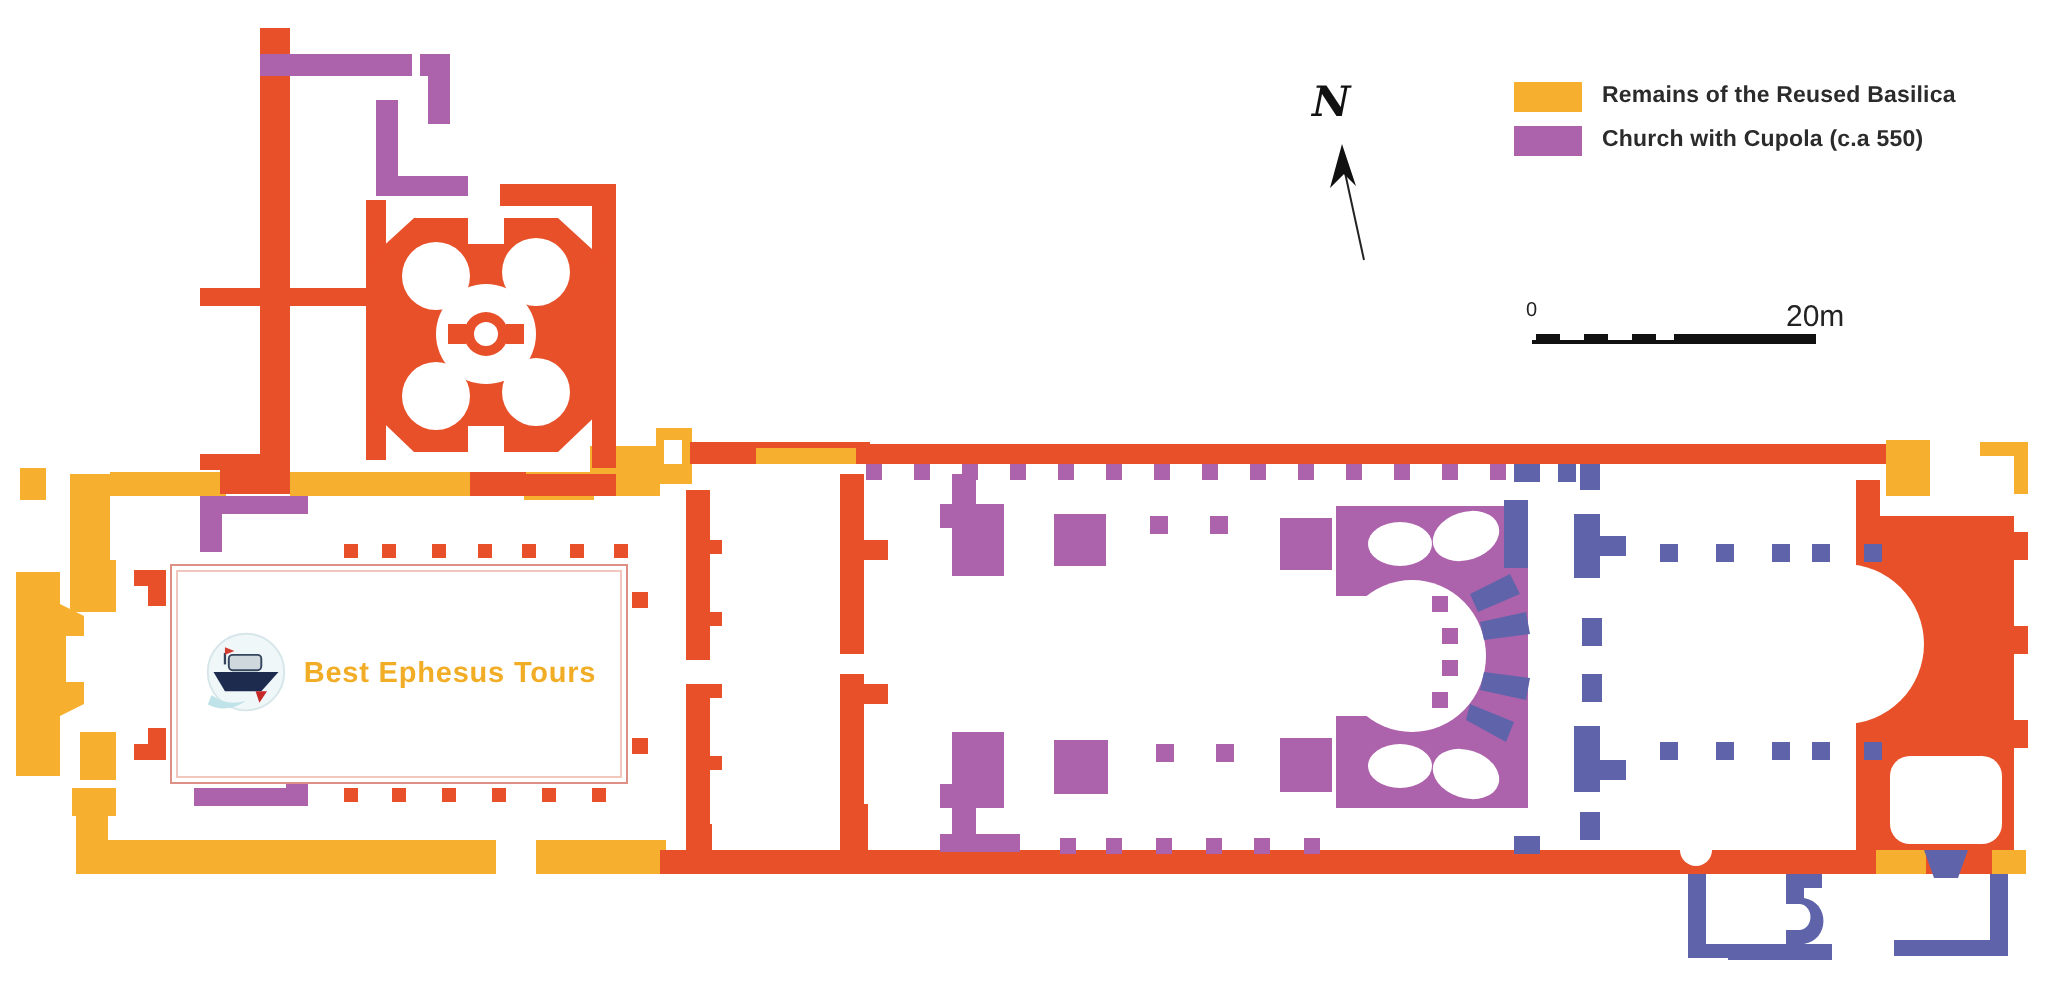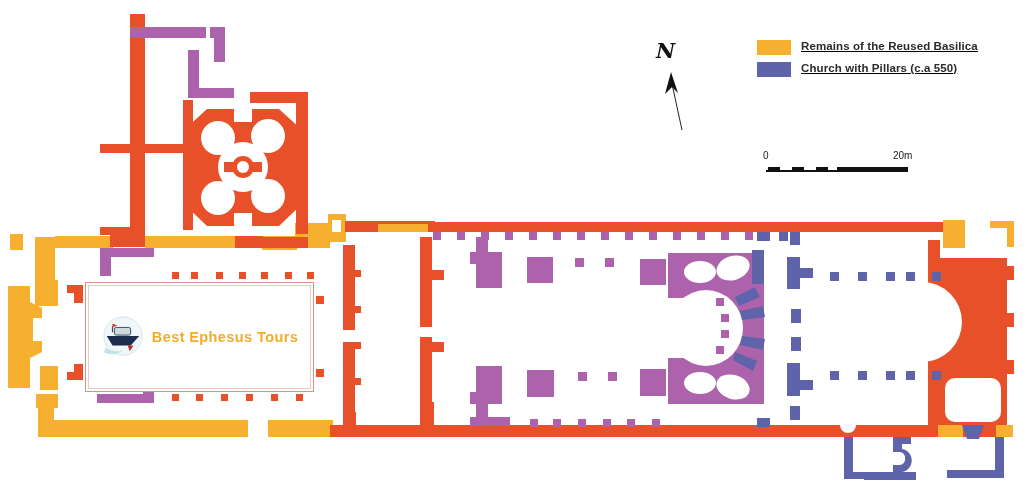--- a/index.html
+++ b/index.html
@@ -2,33 +2,33 @@
 <html style="--c-basilica: #F6AF2F; --c-columns: #E8502A; --c-cupola: #AD62AC; --c-pillars: #5F64AA;"><head>
 <meta charset="utf-8">
 <style>
   html,body{margin:0;padding:0;background:#ffffff;}
   .stage{position:relative;width:1024px;height:504px;background:#fff;overflow:hidden;
          font-family:"Liberation Sans", sans-serif;}
   .plan-svg{position:absolute;left:0;top:0;width:1024px;height:504px;}
 
   
   .legend{position:absolute;left:757px;top:40px;width:260px;}
-  .legend-row{display:flex;align-items:flex-start;margin-bottom:6px;height:16px;text-decoration:underline;}
+  .legend-row{display:flex;align-items:center;margin-bottom:6px;height:16px;}
   .legend-swatch{width:34px;height:15px;margin-right:10px;flex:0 0 auto;}
   .legend-label{font-size:11.5px;font-weight:bold;color:#2b2b2b;white-space:nowrap;letter-spacing:.1px;}
 
   
   .compass{position:absolute;left:648px;top:38px;width:50px;height:100px;}
   .compass-n{position:absolute;left:8px;top:0;font-family:"DejaVu Serif", serif;
              font-weight:bold;font-style:italic;font-size:21px;color:#111;}
 
   
   .scalebar{position:absolute;left:760px;top:150px;width:160px;height:28px;}
   .scalebar-zero{position:absolute;left:3px;top:0;font-size:10px;color:#222;}
-  .scalebar-end{position:absolute;left:133px;top:0;font-size:10px;color:#222;}
+  .scalebar-end{position:absolute;left:133px;top:0;font-size:15px;color:#222;}
   .sb-line{position:absolute;left:6px;top:17px;width:142px;height:5px;}
   .sb-base{position:absolute;left:0;top:3px;width:72px;height:1.5px;background:#111;}
   .sb-dash{position:absolute;top:0;width:12px;height:5px;background:#111;}
   .sb-solid{position:absolute;left:71px;top:0;width:71px;height:5px;background:#111;}
 
   
   .logo-box{position:absolute;left:85px;top:282px;width:227px;height:108px;background:#fff;
             border:1px solid #de8f86;box-shadow:inset 0 0 0 2px #fff, inset 0 0 0 3px #f0c6bd;
             display:flex;align-items:center;justify-content:center;}
   .logo-inner{display:flex;align-items:center;gap:7px;}
@@ -282,22 +282,22 @@
       </g>
     </g>
   </svg>
 
   <div class="legend">
     <div class="legend-row">
       <span class="legend-swatch" style="background: rgb(246, 175, 47);"></span>
       <span class="legend-label">Remains of the Reused Basilica</span>
     </div>
     <div class="legend-row">
-      <span class="legend-swatch" style="background: rgb(95, 100, 170);"></span>
-      <span class="legend-label">Church with Pillars (c.a 550)</span>
+      <span class="legend-swatch" style="background: rgb(173, 98, 172);"></span>
+      <span class="legend-label">Church with Cupola (c.a 550)</span>
     </div>
   </div>
 
   <div class="compass">
     <span class="compass-n">N</span>
     <svg width="50" height="100" viewBox="0 0 50 100">
       <line x1="34" y1="92" x2="24" y2="46" stroke="#222" stroke-width="1"></line>
       <polygon points="23,34 17,56 24,49 30,55" fill="#111"></polygon>
     </svg>
   </div>

